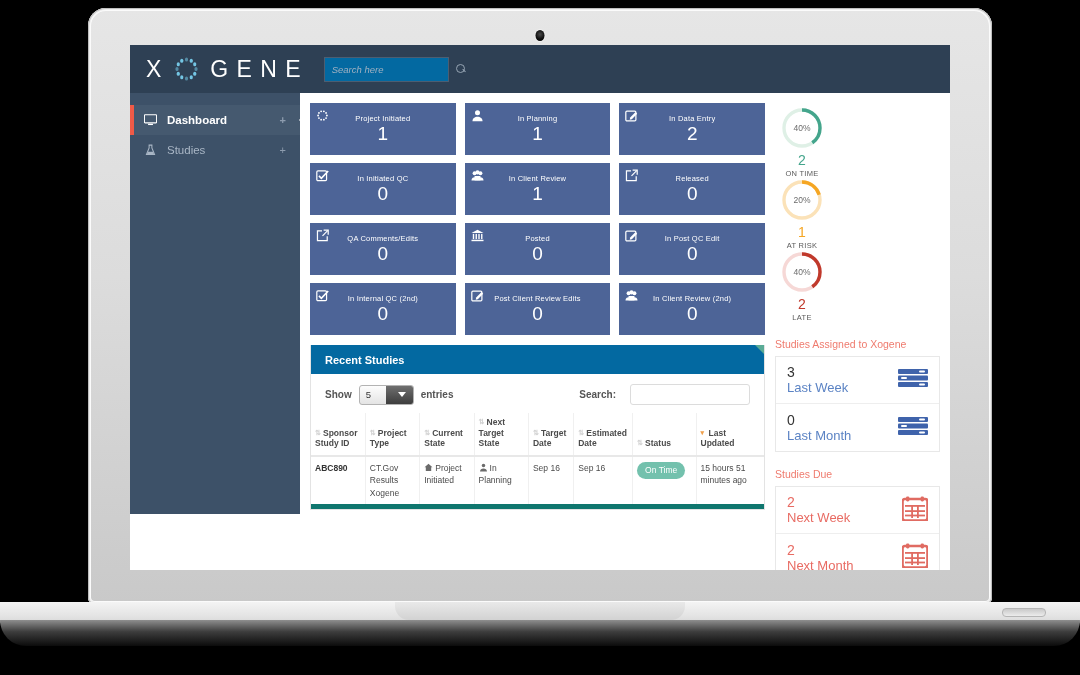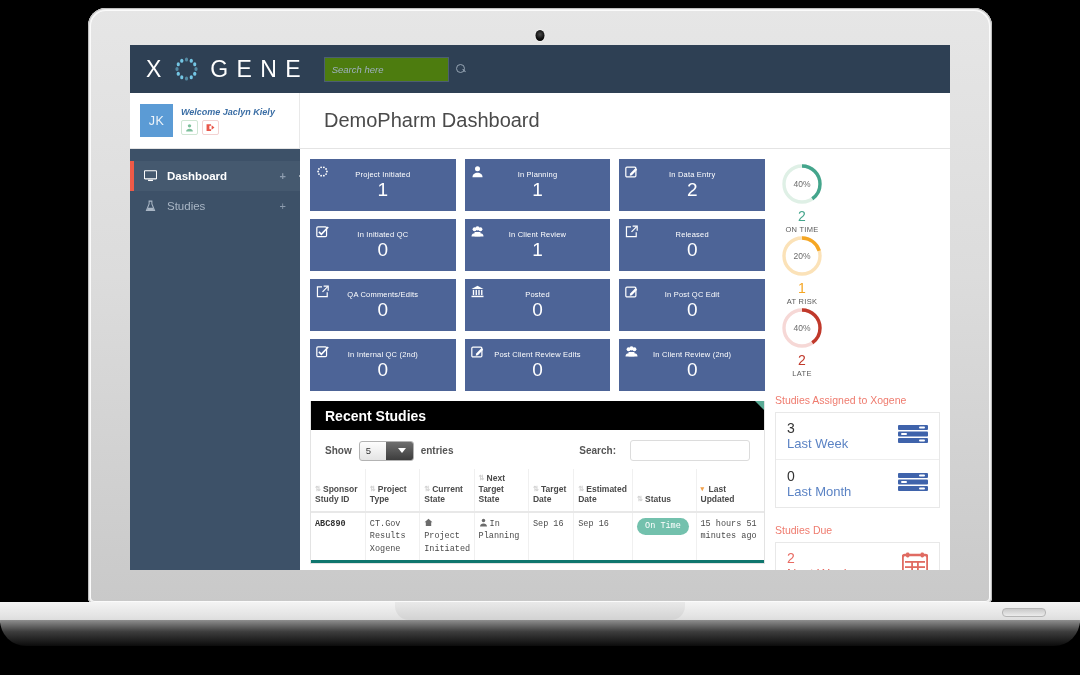--- a/index.html
+++ b/index.html
@@ -63,21 +63,21 @@
   }
   .logo { display:flex; align-items:center; gap:11px; }
   .logo-letter { color:#ffffff; font-size:23px; letter-spacing:1px; font-weight:400; }
   .logo-o { width:26px; height:26px; position:relative; }
   .logo-o i {
     position:absolute; width:3.4px; height:3.4px; border-radius:50%; background:#74c6e4;
     left:50%; top:50%; margin:-1.7px 0 0 -1.7px;
   }
   .search-wrap{
     margin-left:22px; width:125px; height:25px; border:1px solid #4c5e72;
-    background:#4d7c0f; display:flex; align-items:center; padding:0 7px;
+    background:#0369a1; display:flex; align-items:center; padding:0 7px;
   }
   .search-wrap input{
     flex:1; border:0; outline:0; background:transparent; color:#cfd8e2;
     font:italic 9.5px "Liberation Sans", sans-serif;
   }
   .search-wrap input::placeholder{ color:#9fb0c1; font-style:italic; }
   .search-ico{ width:11px; height:11px; position:relative; opacity:.75; }
   .search-ico::before{
     content:""; position:absolute; left:0; top:0; width:7px; height:7px;
     border:1.2px solid #b9c6d3; border-radius:50%;
@@ -143,22 +143,22 @@
     background:#4d6497; height:52px; position:relative; color:#fff;
     display:flex; flex-direction:column; align-items:center; justify-content:center;
   }
   .card-ico{ position:absolute; left:6px; top:5px; width:13px; height:13px; }
   .card-label{ font-size:7.5px; letter-spacing:.2px; line-height:1; padding-top:3px; }
   .card-num{ font-size:19px; font-weight:300; line-height:1.25; }
 
   
   .panel{ margin-top:10px; border:1px solid #e3e3e3; border-top:0; background:#fff; }
   .panel-head{
-    background:#000000; color:#ffffff; height:29px; display:flex; align-items:center;
-    padding:0 14px; font-size:14px; font-weight:bold; position:relative;
+    background:#0369a1; color:#ffffff; height:29px; display:flex; align-items:center;
+    padding:0 14px; font-size:11px; font-weight:bold; position:relative;
   }
   .panel-head::after{
     content:""; position:absolute; right:0; top:0;
     border-top:9px solid #5aab96; border-left:9px solid transparent;
   }
   .panel-tools{
     display:flex; align-items:center; justify-content:space-between;
     padding:10px 14px 8px 14px;
   }
   .show-entries{ display:flex; align-items:center; gap:7px; font-size:10px; font-weight:bold; color:#555; }
@@ -188,23 +188,22 @@
     vertical-align:bottom; text-align:left; padding:4px 4px 6px 4px;
     font-size:8.5px; font-weight:bold; color:#4b4b4b; line-height:1.25;
     border-bottom:2px solid #e8e8e8; border-left:1px solid #f0f0f0;
     position:relative;
   }
   thead th:first-child{ border-left:0; }
   .sorter{ display:inline-block; width:6px; margin-right:2px; color:#d0d0d0; font-size:7px; vertical-align:1px;}
   .sorter.desc{ color:#f0a04b; }
   tbody td{
     padding:5px 4px; font-size:8.5px; color:#4b4b4b; line-height:1.45;
-    border-left:1px solid #f0f0f0; border-bottom:3px solid #0f766e;
+    border-left:1px solid #f0f0f0; border-bottom:5px solid #0f766e;
     vertical-align:top;
-    font-family:Liberation Mono, monospace;
   }
   tbody td:first-child{ border-left:0; font-weight:bold; color:#333; }
   .badge{
     display:inline-block; background:#73c1ad; color:#fff; font-size:8.5px;
     padding:2.5px 8px; border-radius:10px; white-space:nowrap;
   }
   .cell-ico{ display:inline-block; width:9px; height:9px; vertical-align:-1px; margin-right:2px; }
 
   
   .donuts{ display:flex; justify-content:space-between; padding:3px 2px 0 2px;flex-direction:column; }
@@ -266,43 +265,20 @@
             <i style="transform: translate(8.23px, -4.75px);"></i>
           </span>
         <span class="logo-letter">G E N E</span>
       </div>
       <div class="search-wrap">
         <input placeholder="Search here" style="">
         <span class="search-ico"></span>
       </div>
     </div>
 
-    <div class="subhead">
-      <div class="userbox">
-        <div class="avatar">JK</div>
-        <div class="userinfo">
-          <div class="welcome">Welcome Jaclyn Kiely</div>
-          <div class="user-btns">
-            <div class="ubtn green">
-              <svg width="9" height="9" viewBox="0 0 16 16">
-                <circle cx="8" cy="5" r="3" fill="#7cbf9b"></circle>
-                <path d="M2 15c0-3.3 2.7-5 6-5s6 1.7 6 5z" fill="#7cbf9b"></path>
-              </svg>
-            </div>
-            <div class="ubtn red">
-              <svg width="9" height="9" viewBox="0 0 16 16">
-                <path d="M1 2h8v3H6v6h3v3H1z" fill="#e8564a"></path>
-                <path d="M10 4l5 4-5 4z" fill="#e8564a"></path>
-              </svg>
-            </div>
-          </div>
-        </div>
-      </div>
-      <div class="page-title">DemoPharm Dashboard</div>
-    </div>
 
     <div class="body-row">
 
       <div class="sidebar">
         <div class="nav-item active">
           <svg class="nav-ico" viewBox="0 0 16 14">
             <rect x="0.5" y="0.5" width="15" height="10" rx="1" fill="none" stroke="#ffffff" stroke-width="1.4"></rect>
             <rect x="5" y="11.6" width="6" height="1.6" fill="#ffffff"></rect>
           </svg>
           <span>Dashboard</span>

